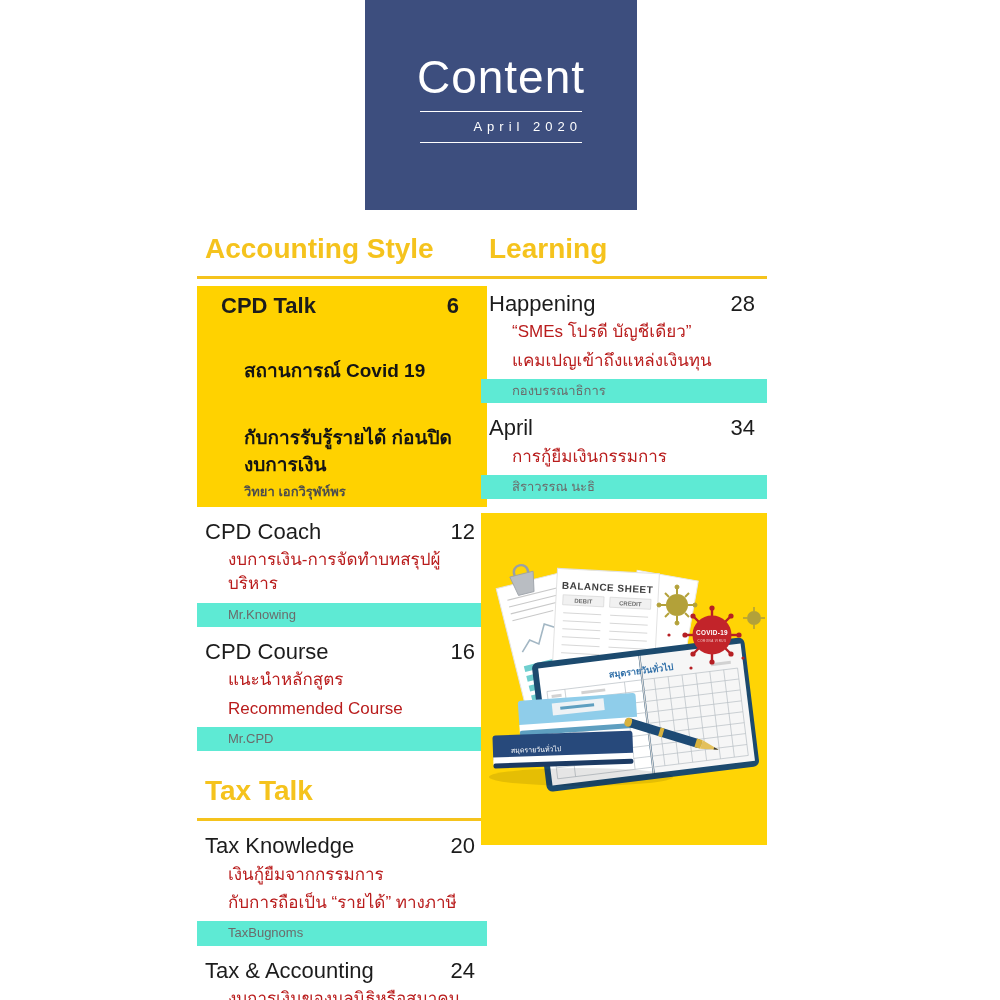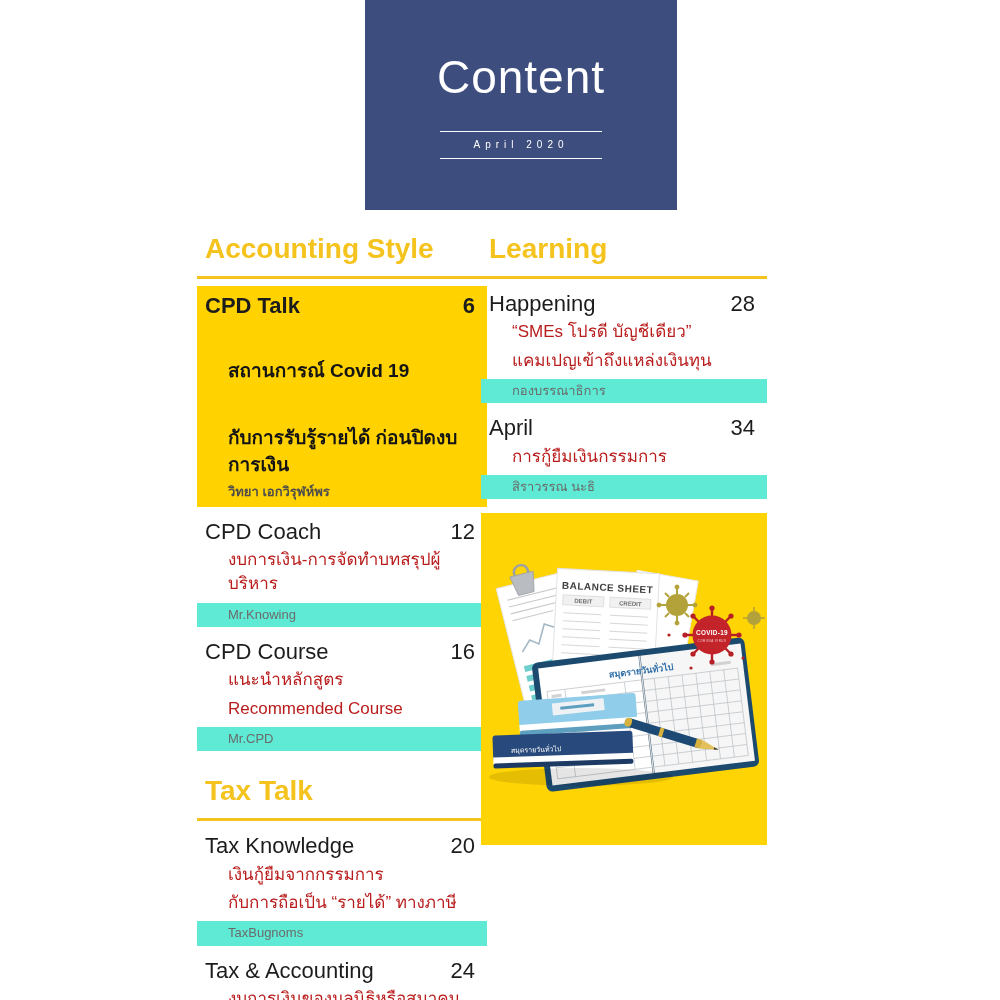--- a/index.html
+++ b/index.html
@@ -8,29 +8,29 @@
     position:relative;
     background:#ffffff;
     overflow:hidden;
     font-family:"Liberation Sans","DejaVu Sans",sans-serif;
     color:#1c1c1c;
   }
   .page { position:absolute; inset:0; }
 
   
   .header-box {
-    position:absolute; left:365px; top:0; width:312px; height:210px;
+    position:absolute; left:365px; top:0; width:272px; height:210px;
     background:#3d4e7e; display:flex; flex-direction:column; align-items:center;
     padding-top:52px;
   }
   .header-title { color:#ffffff; font-size:46px; letter-spacing:1px; line-height:1.1; }
   .issue {
-    margin-top:28px; width:162px; text-align:center; color:#ffffff;
+    margin-top:8px; width:162px; text-align:right; color:#ffffff;
     border-top:1.5px solid #ffffff; border-bottom:1.5px solid #ffffff;
-    padding:7px 0 8px; font-size:10px; letter-spacing:5px; white-space:nowrap;
+    padding:7px 0 8px; font-size:13px; letter-spacing:5px; white-space:nowrap;
   }
 
   
   .col { position:absolute; top:233px; }
   .col-left  { left:197px; width:290px; }
   .col-right { left:481px; width:286px; }
 
   .section-title {
     font-size:28px; font-weight:bold; color:#f5c31d;
     padding-left:8px; line-height:1.15;
@@ -45,21 +45,21 @@
   }
   .entry-sub {
     padding:0 8px 0 31px; font-size:17px; line-height:1.42;
     color:#b91c1c; margin-top:4px;
   }
   .entry-author {
     margin-top:6px; background:#5eead4; color:#6b6b6b;
     font-size:13px; padding:4px 8px 5px 31px; line-height:1.2;
   }
 
-  .entry.highlight { background:#ffd200; margin-top:7px; padding:7px 0 7px; }
+  .entry.highlight { background:#ffd200; margin-top:7px; padding:7px 16px 7px; }
   .entry.highlight .entry-head { font-weight:bold; }
   .entry.highlight .entry-sub  { font-weight:bold; font-size:19px; color:#141414;margin-top:40px; }
   .entry.highlight .entry-author { background:transparent; color:#4d4d4d; margin-top:3px; padding-top:2px; padding-bottom:0;font-weight:bold; }
 
   .illustration { margin-top:14px; line-height:0; }
 </style>
 </head>
 <body>
 
 <div class="page">

